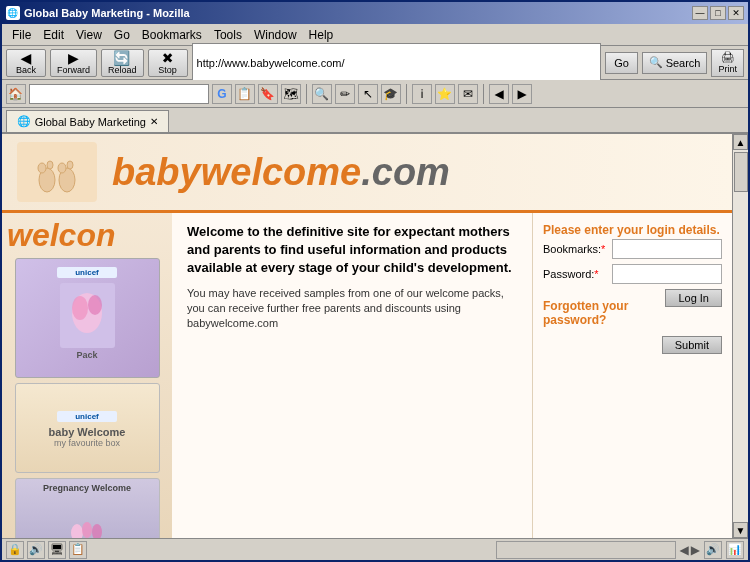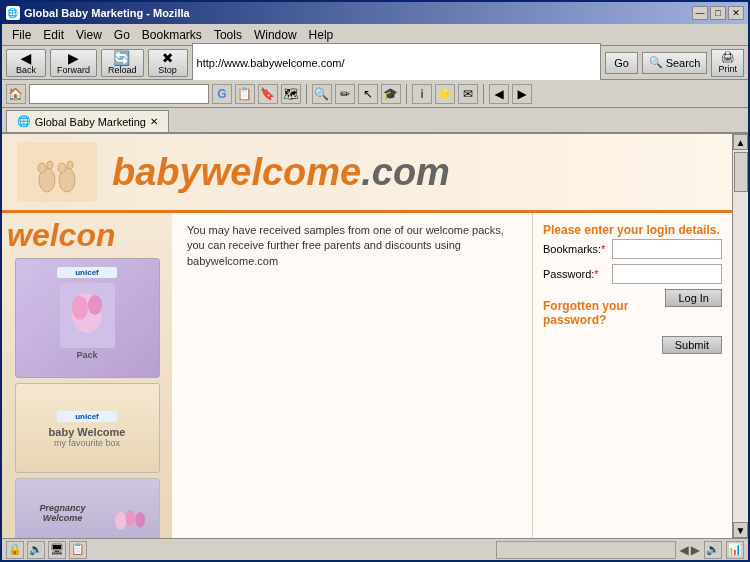--- a/index.html
+++ b/index.html
@@ -216,31 +216,32 @@
             </div>
             <div style="font-size:9px; font-weight:bold; color:#555; text-align:center; margin-top:2px;">Pack</div>
           </div>
 
           <div class="left-pack-2">
             <div class="unicef-badge">unicef</div>
             <div style="font-size:11px; font-weight:bold; color:#555; text-align:center; margin-top:4px;">baby Welcome</div>
             <div style="font-size:9px; color:#777; text-align:center;">my favourite box</div>
           </div>
 
-          <div style="width:145px; height:70px; background:linear-gradient(to bottom, #d0c8e0, #b8b0d0); border:1px solid #bbb; border-radius:3px; margin:5px auto; display:flex; flex-direction:row; align-items:center; justify-content:space-between; padding:4px;font-style:italic;">
+          <div style="width:145px; height:70px; background:linear-gradient(to bottom, #d0c8e0, #b8b0d0); border:1px solid #bbb; border-radius:3px; margin:5px auto; display:flex; flex-direction:column; align-items:center; justify-content:space-between; padding:4px;">
             <div style="font-size:9px; font-weight:bold; color:#444; text-align:center;">Pregnancy Welcome</div>
             <svg width="50" height="35" viewBox="0 0 50 35">
               <ellipse cx="15" cy="25" rx="6" ry="9" fill="#f8c0e0" opacity="0.9"></ellipse>
               <ellipse cx="25" cy="22" rx="5" ry="8" fill="#f090c0" opacity="0.8"></ellipse>
               <ellipse cx="35" cy="24" rx="5" ry="8" fill="#e070b0" opacity="0.7"></ellipse>
             </svg>
           </div>
         </div>
 
         <div class="site-middle">
+          <p class="intro-bold">Welcome to the definitive site for expectant mothers and parents to find useful information and products available at every stage of your child's development.</p>
           <p class="intro-normal">You may have received samples from one of our welcome packs, you can receive further free parents and discounts using babywelcome.com</p>
         </div>
 
         <div class="site-right">
           <div class="login-section">
             <div class="login-title">Please enter your login details.</div>
             <div class="login-row">
               <span class="login-label">
                 <span>Bookmarks:</span><span style="color:red;">*</span>
               </span>

